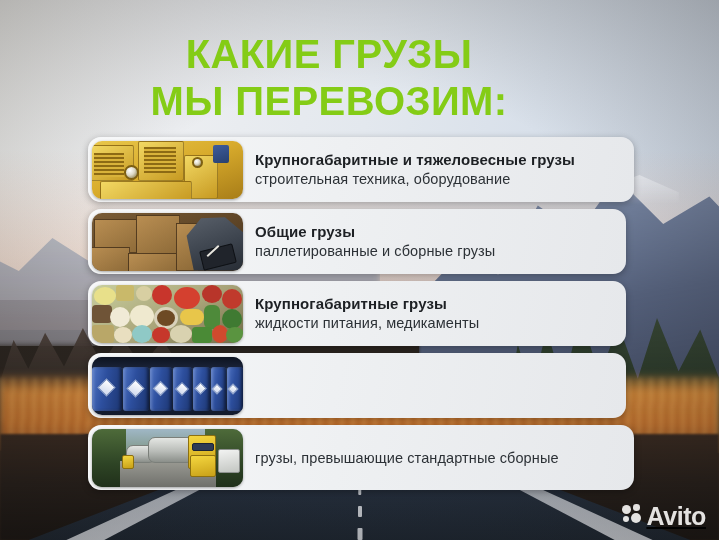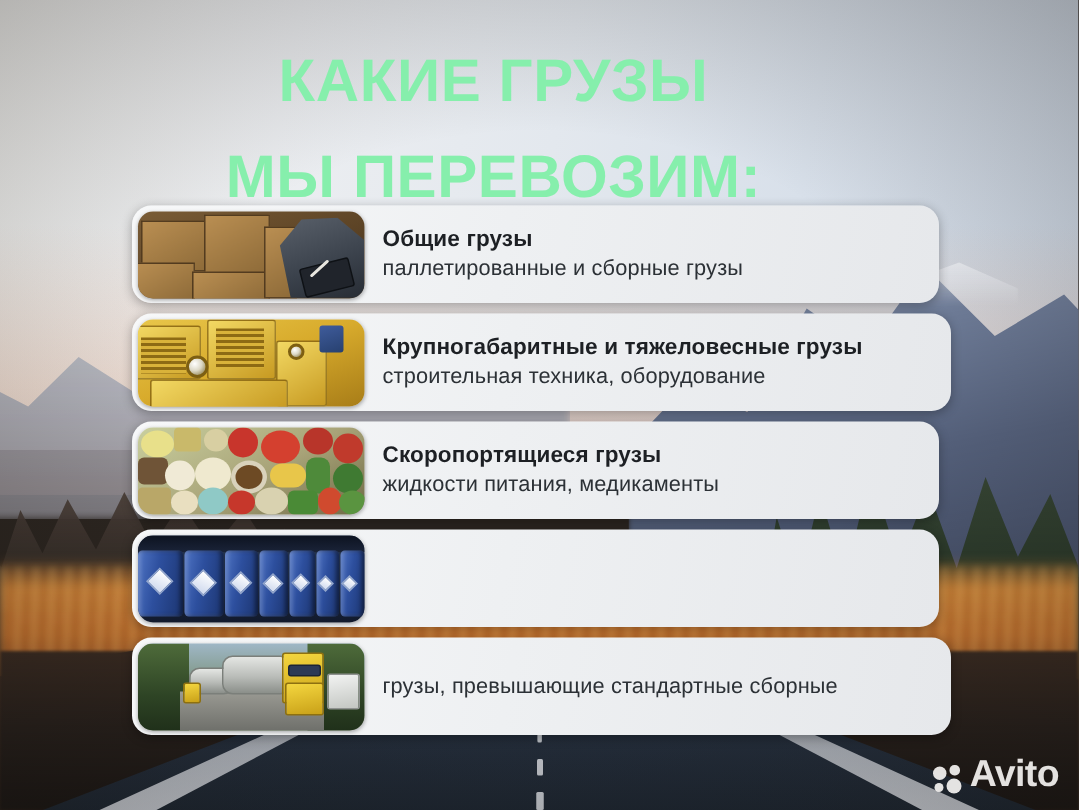--- a/index.html
+++ b/index.html
@@ -123,24 +123,24 @@
 
   
   #content { position:absolute; inset:0; }
 
   .headline {
     position:absolute; left:0; top:33px; width:658px;
     text-align:center;
     font-size:40px; line-height:42px;
     font-weight:bold;
     letter-spacing:.4px;
-    color:#86efac;
+    color:#84cc16;
     font-family:"Liberation Sans", sans-serif;
   }
-  .headline .l2 { display:block; margin-top:22px; }
+  .headline .l2 { display:block; margin-top:5px; }
 
   .cards {
     position:absolute; left:88px; top:137px;
     width:546px;
     display:flex; flex-direction:column; gap:7px;
   }
 
   .card {
     position:relative;
     height:65px;
@@ -258,22 +258,23 @@
     border:1px solid #8d7010;
   }
   .tb5 .wht {
     position:absolute; border-radius:2px;
     background:linear-gradient(170deg,#f2f3f2,#c3c6c2); border:1px solid #8f9290;
   }
 
   
   .avito {
     position:absolute; right:13px; bottom:11px;
-    display:flex; align-items:flex-end; gap:5px;
+    display:flex; align-items:flex-start; gap:5px;
     opacity:.93;
+    text-decoration:underline;
   }
   .avito .mark { position:relative; width:19px; height:19px; flex:0 0 auto; }
   .avito .mark i { position:absolute; border-radius:50%; background:#f4f2f0; display:block; }
   .avito .m1 { left:0;    top:1px;  width:9px;   height:9px; }
   .avito .m2 { left:11px; top:0;    width:6.5px; height:6.5px; }
   .avito .m3 { left:0.5px;top:12px; width:6px;   height:6px; }
   .avito .m4 { left:9px;  top:9px;  width:10px;  height:10px; }
   .avito .word {
     font-size:25px; font-weight:bold; color:#f4f2f0;
     letter-spacing:-.4px; line-height:25px;
@@ -310,52 +311,52 @@
 
 <div id="content">
 
   <div class="headline">
     <span>КАКИЕ ГРУЗЫ</span>
     <span class="l2">МЫ ПЕРЕВОЗИМ:</span>
   </div>
 
   <div class="cards">
 
-    <div class="card narrow">
-      <div class="thumb tb1">
-        <div class="box" style="left:2px;  top:6px;  width:46px; height:34px;"></div>
-        <div class="box" style="left:-4px; top:34px; width:42px; height:26px;"></div>
-        <div class="box" style="left:44px; top:2px;  width:44px; height:40px;"></div>
-        <div class="box" style="left:36px; top:40px; width:52px; height:20px;"></div>
-        <div class="box" style="left:84px; top:10px; width:22px; height:48px;"></div>
-        <div class="man"></div>
-        <div class="board"></div>
-        <div class="pen"></div>
-      </div>
-      <div class="txt">
-        <div class="t-title">Общие грузы</div>
-        <div class="t-sub">паллетированные и сборные грузы</div>
-      </div>
-    </div>
-
     <div class="card wide">
       <div class="thumb tb2">
         <div class="cab" style="left:-2px; top:4px;  width:44px; height:36px;"></div>
         <div class="grill" style="left:2px;  top:12px; width:30px; height:24px;"></div>
         <div class="cab" style="left:46px; top:0px;  width:46px; height:40px;"></div>
         <div class="grill" style="left:52px; top:6px;  width:32px; height:26px;"></div>
         <div class="cab" style="left:92px; top:14px; width:34px; height:44px;"></div>
         <div class="cab" style="left:8px;  top:40px; width:92px; height:20px;"></div>
         <div class="lamp" style="left:32px; top:24px; width:15px; height:15px;"></div>
         <div class="lamp" style="left:100px;top:16px; width:11px; height:11px;"></div>
         <div class="bluebit"></div>
       </div>
       <div class="txt">
         <div class="t-title">Крупногабаритные и тяжеловесные грузы</div>
         <div class="t-sub">строительная техника, оборудование</div>
+      </div>
+    </div>
+
+    <div class="card narrow">
+      <div class="thumb tb1">
+        <div class="box" style="left:2px;  top:6px;  width:46px; height:34px;"></div>
+        <div class="box" style="left:-4px; top:34px; width:42px; height:26px;"></div>
+        <div class="box" style="left:44px; top:2px;  width:44px; height:40px;"></div>
+        <div class="box" style="left:36px; top:40px; width:52px; height:20px;"></div>
+        <div class="box" style="left:84px; top:10px; width:22px; height:48px;"></div>
+        <div class="man"></div>
+        <div class="board"></div>
+        <div class="pen"></div>
+      </div>
+      <div class="txt">
+        <div class="t-title">Общие грузы</div>
+        <div class="t-sub">паллетированные и сборные грузы</div>
       </div>
     </div>
 
     <div class="card narrow">
       <div class="thumb tb3">
         <i style="left:2px;  top:2px;  width:22px;height:18px;background:#e8e08a;"></i>
         <i style="left:24px; top:0px;  width:18px;height:16px;background:#c9b96a;border-radius:3px;"></i>
         <i style="left:44px; top:1px;  width:16px;height:15px;background:#d8cfa2;"></i>
         <i style="left:60px; top:0px;  width:20px;height:20px;background:#c8352c;"></i>
         <i style="left:82px; top:2px;  width:26px;height:22px;background:#d4402f;"></i>
@@ -371,21 +372,21 @@
         <i style="left:0px;  top:40px; width:22px;height:18px;background:#b9a768;border-radius:3px;"></i>
         <i style="left:22px; top:42px; width:18px;height:16px;background:#e9dfc0;"></i>
         <i style="left:40px; top:40px; width:20px;height:18px;background:#8fc9c6;"></i>
         <i style="left:60px; top:42px; width:18px;height:16px;background:#c6372b;"></i>
         <i style="left:78px; top:40px; width:22px;height:18px;background:#d9d2b0;"></i>
         <i style="left:100px;top:42px; width:20px;height:16px;background:#4a8a36;border-radius:4px;"></i>
         <i style="left:120px;top:40px; width:16px;height:18px;background:#d04a2e;"></i>
         <i style="left:134px;top:42px; width:18px;height:16px;background:#5a9440;"></i>
       </div>
       <div class="txt">
-        <div class="t-title">Скоропортящиеся грузы</div>
+        <div class="t-title">Крупногабаритные грузы</div>
         <div class="t-sub">жидкости питания, медикаменты</div>
       </div>
     </div>
 
     <div class="card narrow">
       <div class="thumb tb4">
         <div class="top"></div>
         <div class="barrel" style="left:0px;   width:30px;"></div>
         <div class="barrel" style="left:31px;  width:26px;"></div>
         <div class="barrel" style="left:58px;  width:22px;"></div>

